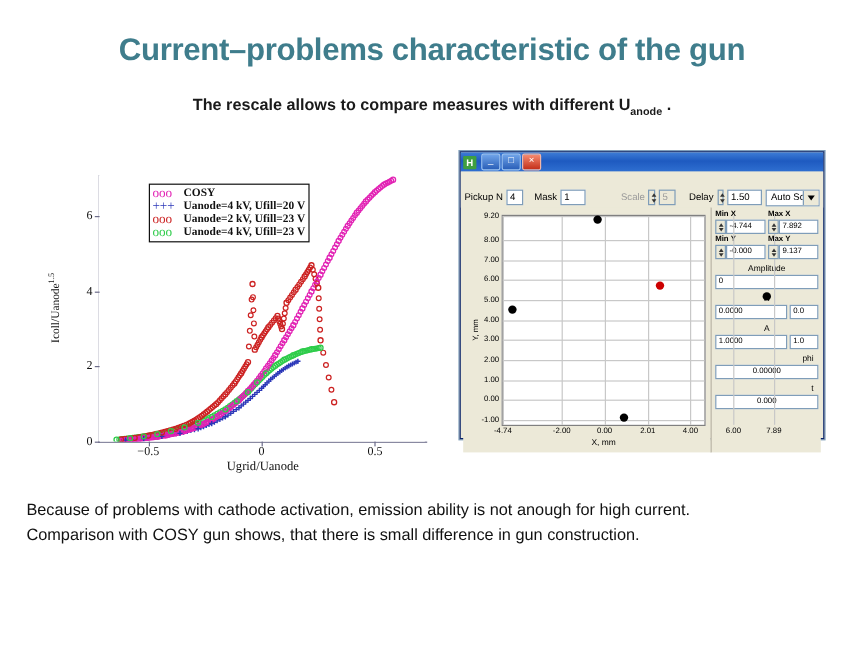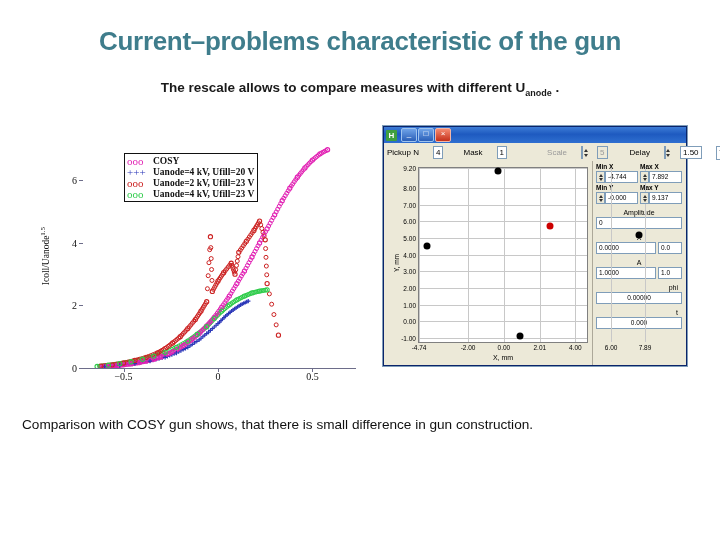--- a/index.html
+++ b/index.html
@@ -195,25 +195,25 @@
   }
   .tb-btn.close {
     background: linear-gradient(to bottom,#f58a70,#c4301a);
     border-color: #f3b6a6;
   }
   
   #toolbar {
     height: 17px;
     display: flex;
     align-items: center;
-    padding: 1px 3px 0 3px;
+    padding: 13px 3px 0 3px;
     background: #ece9d8;
     font-size: 8px;
     color: #000;
-    gap: 14px;
+    gap: 3px;
   }
   .ctl-label { font-size: 8px; color: #000; white-space: nowrap; }
   .ctl-label.dim { color: #9a9a9a; }
   .ctl-box {
     background: #ffffff;
     border: 1px solid #7f9db9;
     height: 11px;
     line-height: 11px;
     font-size: 8px;
     padding: 0 2px;
@@ -837,20 +837,21 @@
           </div>
           <div class="legend-row">
             <span class="legend-marks" style="color: rgb(46, 204, 74);">ooo</span>
             <span class="legend-text">Uanode=4 kV, Ufill=23 V</span>
           </div>
         </div>
     <div class="ytick-label" style="top: 222px;">0</div><div class="ytick-mark" style="top: 222px;"></div><div class="ytick-label" style="top: 159.465px;">2</div><div class="ytick-mark" style="top: 159.465px;"></div><div class="ytick-label" style="top: 96.9296px;">4</div><div class="ytick-mark" style="top: 96.9296px;"></div><div class="ytick-label" style="top: 34.3944px;">6</div><div class="ytick-mark" style="top: 34.3944px;"></div><div class="xtick-label" style="left: 41.5556px; top: 225px;">−0.5</div><div class="xtick-mark" style="left: 41.5556px; top: 222px;"></div><div class="xtick-label" style="left: 136px; top: 225px;">0</div><div class="xtick-mark" style="left: 136px; top: 222px;"></div><div class="xtick-label" style="left: 230.444px; top: 225px;">0.5</div><div class="xtick-mark" style="left: 230.444px; top: 222px;"></div></div>
     <div id="ylabel">
       <span>Icoll/Uanode</span><span class="sup">1.5</span>
     </div>
+    <div id="xlabel">Ugrid/Uanode</div>
   </div>
 
   <div id="gun-window">
     <div id="titlebar">
       <div class="tb-icon">H</div>
       <div class="tb-btn">_</div>
       <div class="tb-btn">□</div>
       <div class="tb-btn close">×</div>
     </div>
 
@@ -975,16 +976,17 @@
         <div class="sec-label right">phi</div>
         <div class="sec-val center">0.00000</div>
 
         <div class="sec-label right">t</div>
         <div class="sec-val center">0.000</div>
       </div>
     </div>
   </div>
 
   <div id="bottom-text">
+    <p>Because of problems with cathode activation, emission ability is not anough for high current.</p>
     <p class="justify">Comparison with COSY gun shows, that there is small difference in gun construction.</p>
   </div>
 
 </div>
 
 </body></html>

